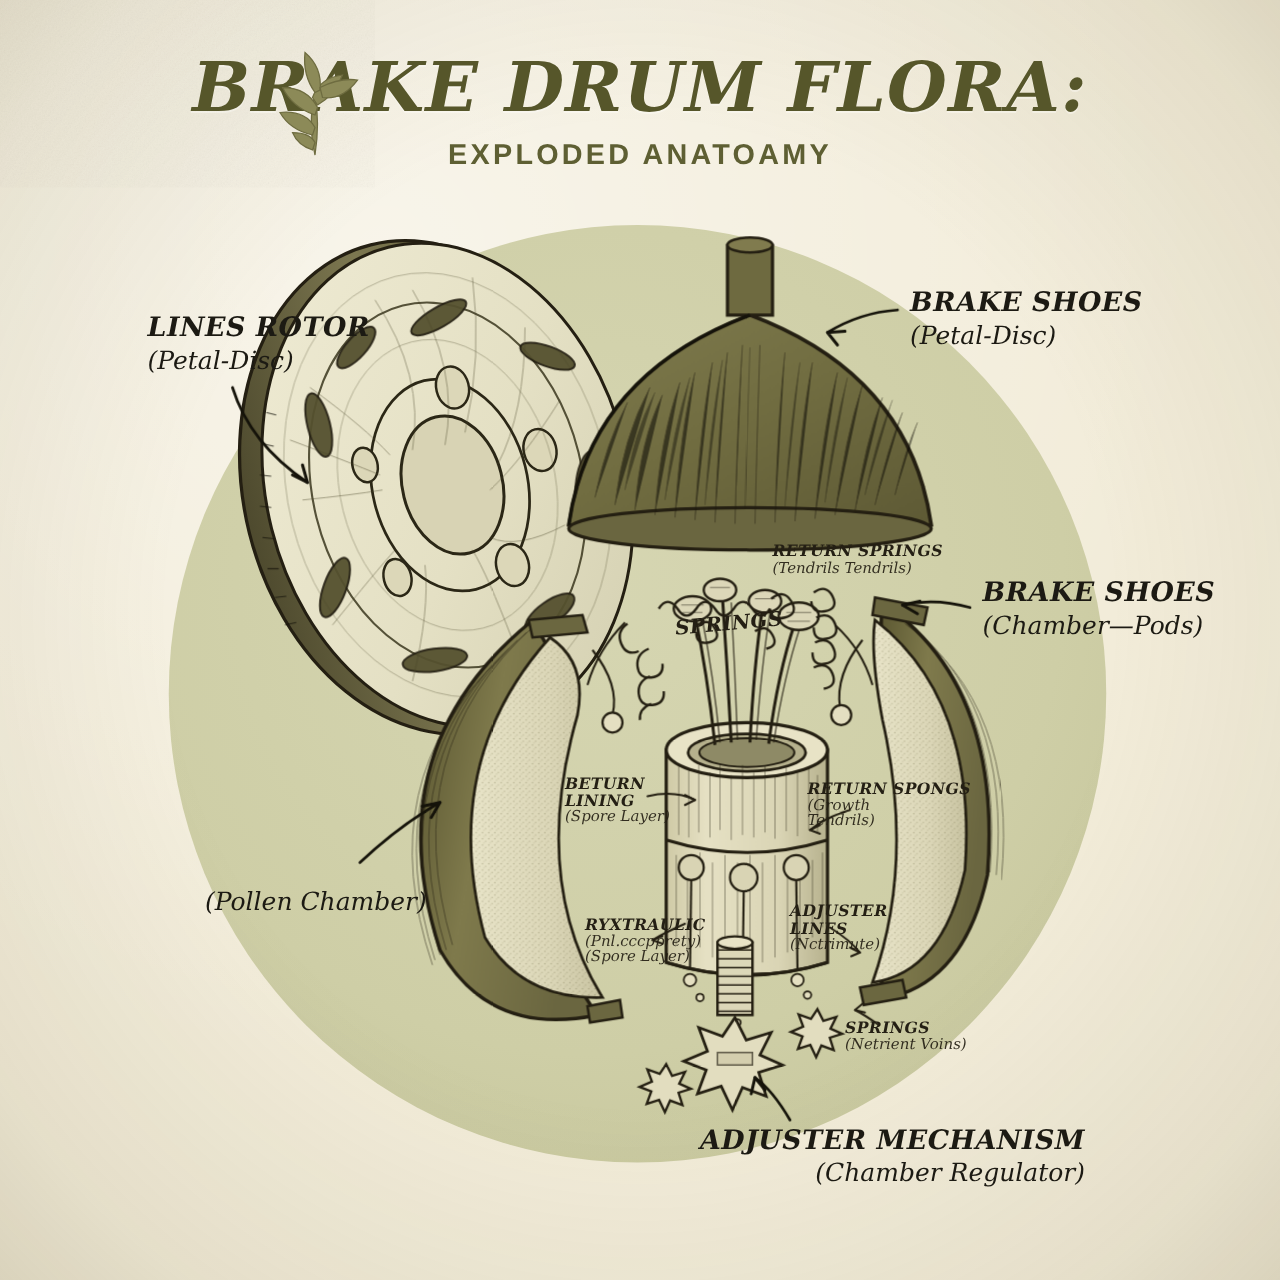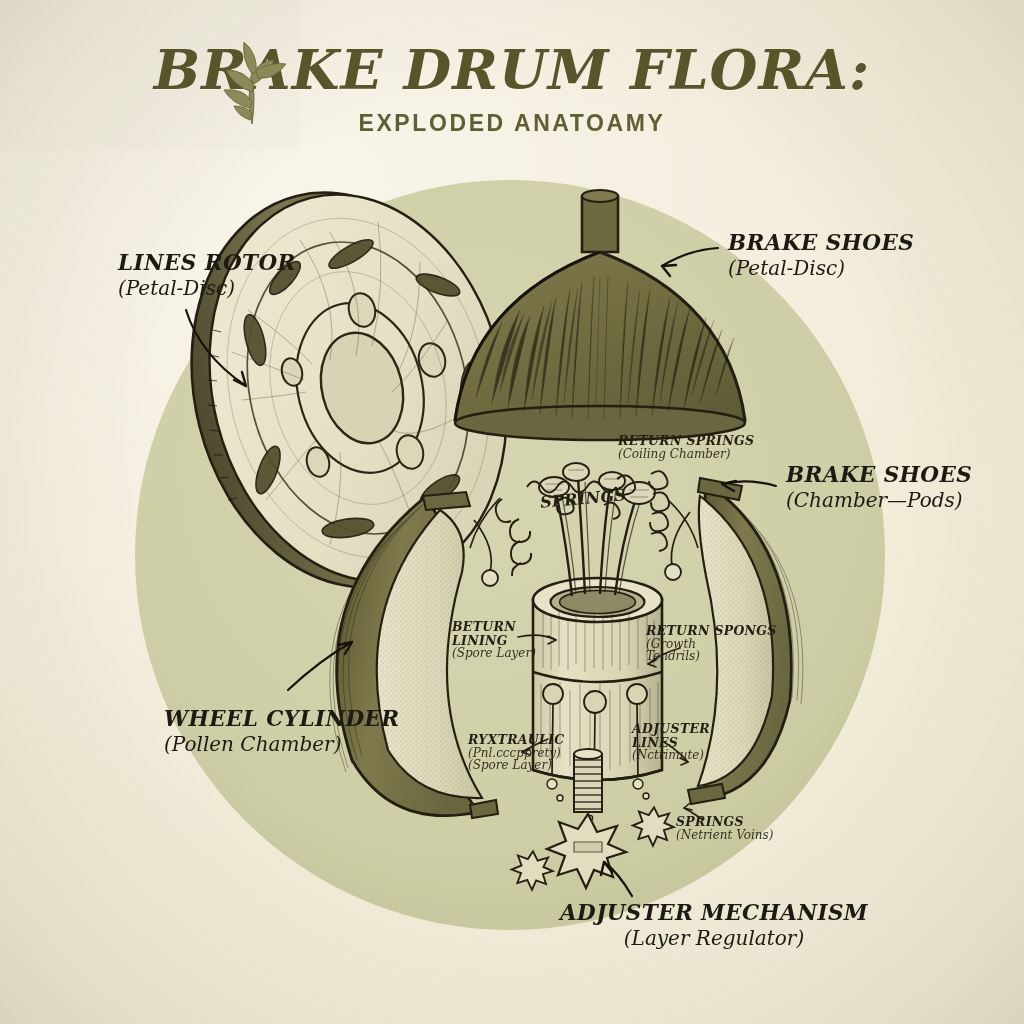--- a/index.html
+++ b/index.html
@@ -48,21 +48,21 @@
   .label .l1{
     font-family:"DejaVu Serif", serif;
     font-style:italic;font-weight:700;
     font-size:21.5px;letter-spacing:.4px;white-space:nowrap;line-height:1.06;
   }
   .label .l2{
     font-family:"DejaVu Serif", serif;
     font-style:italic;font-weight:400;
     font-size:20px;white-space:nowrap;line-height:1.15;margin-top:2px;
   }
-  .label.ctr{text-align:center;}
+  .label.ctr{text-align:right;}
 
   
   .mini{position:absolute;color:#241f14;line-height:1.08;}
   .mini .m1{
     font-family:"DejaVu Serif", serif;
     font-style:italic;font-weight:700;font-size:12.5px;
     letter-spacing:.3px;white-space:nowrap;
   }
   .mini .m2{
     font-family:"DejaVu Serif", serif;
@@ -458,32 +458,31 @@
     <div class="l1">BRAKE SHOES</div>
     <div class="l2">(Petal-Disc)</div>
   </div>
 
   <div class="label" style="left:786px;top:464px">
     <div class="l1">BRAKE SHOES</div>
     <div class="l2">(Chamber—Pods)</div>
   </div>
 
   <div class="label" style="left:164px;top:708px">
-    <div class="l1">WHEEL CYLINDER</div>
     <div class="l2">(Pollen Chamber)</div>
   </div>
 
   <div class="label ctr" style="left:560px;top:902px">
     <div class="l1">ADJUSTER MECHANISM</div>
-    <div class="l2">(Layer Regulator)</div>
+    <div class="l2">(Chamber Regulator)</div>
   </div>
 
   <div class="mini" style="left:618px;top:434px">
     <div class="m1">RETURN SPRINGS</div>
-    <div class="m2">(Coiling Chamber)</div>
+    <div class="m2">(Tendrils Tendrils)</div>
   </div>
 
   <div class="mini big" style="left:540px;top:490px;transform:rotate(-5deg)">
     <div class="m1">SPRINGS</div>
   </div>
 
   <div class="mini" style="left:452px;top:620px">
     <div class="m1">BETURN</div>
     <div class="m1">LINING</div>
     <div class="m2">(Spore Layer)</div>

